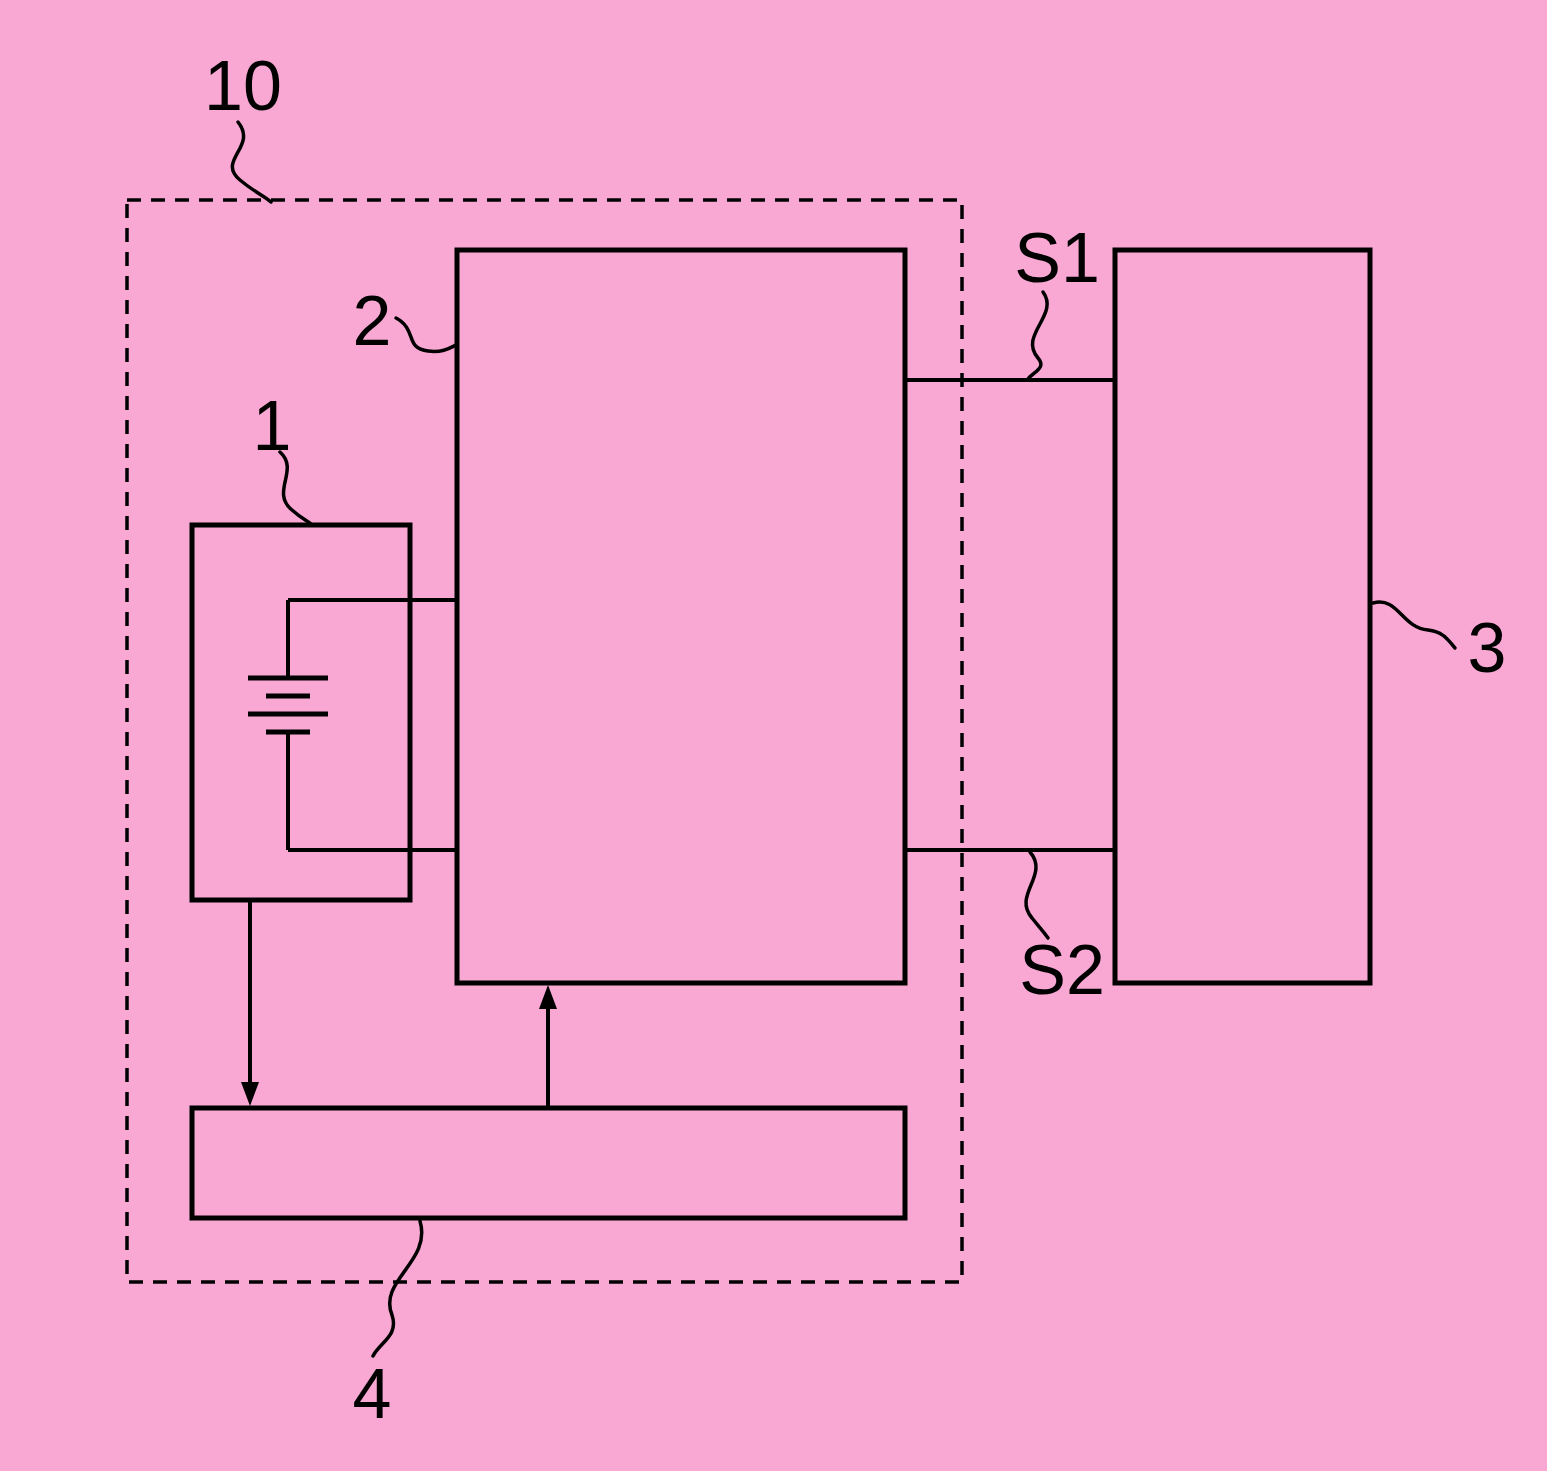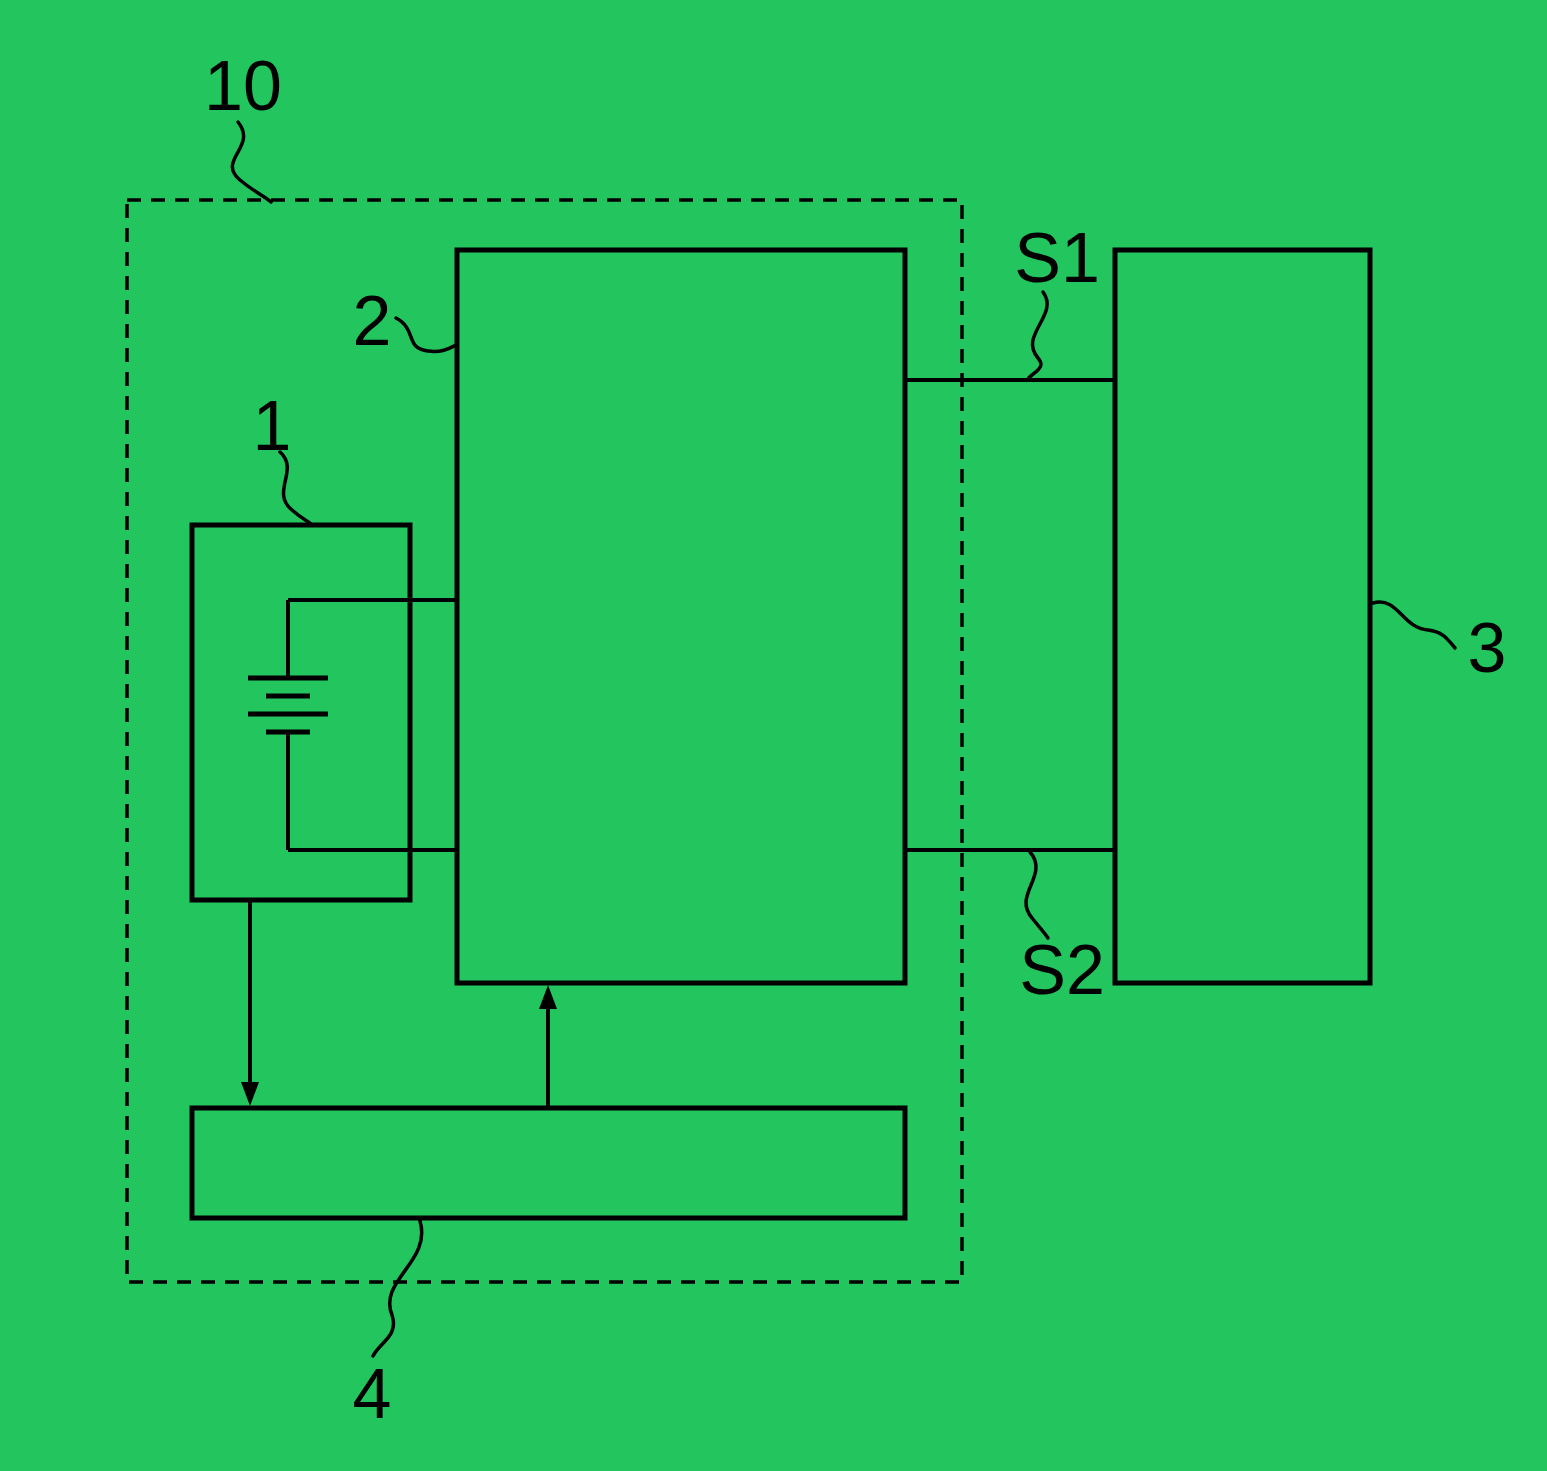--- a/index.html
+++ b/index.html
@@ -4,21 +4,21 @@
 <style>
   html, body {
     margin: 0;
     padding: 0;
     background: #ffffff;
   }
   .page {
     position: relative;
     width: 1547px;
     height: 1471px;
-    background: #22c55e;
+    background: #f9a8d4;
     font-family: "Liberation Sans", sans-serif;
   }
   svg {
     display: block;
   }
   .label {
     font-family: "Liberation Sans", sans-serif;
     font-size: 70px;
     fill: #000000;
   }

